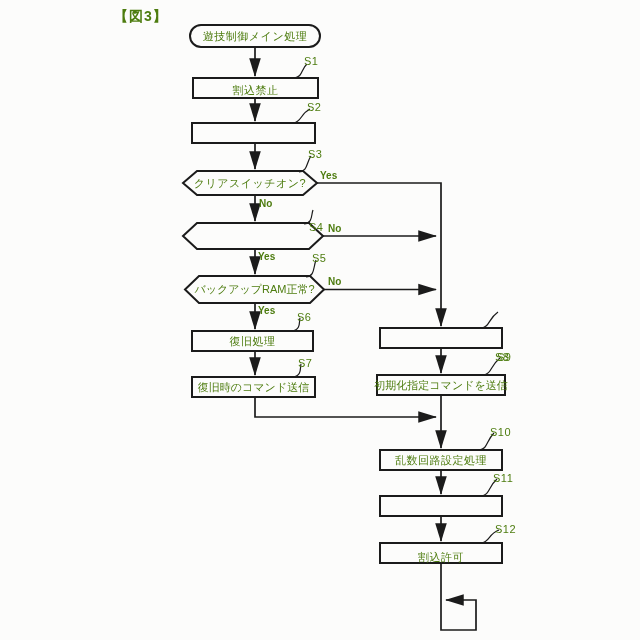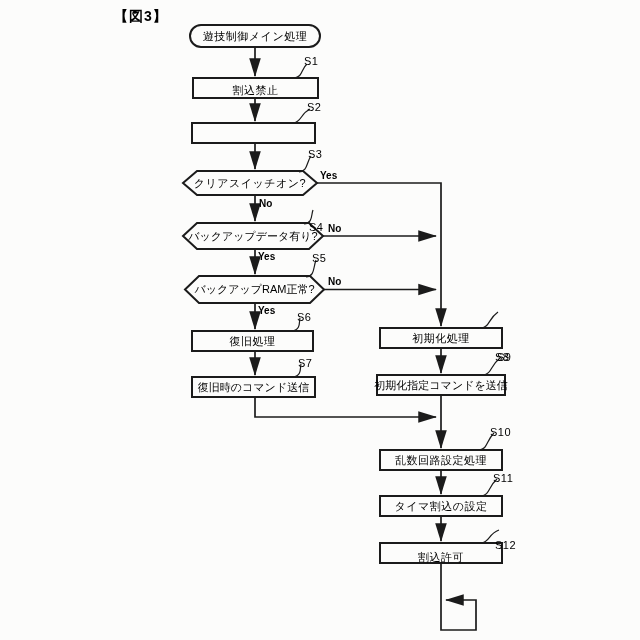--- a/index.html
+++ b/index.html
@@ -2,21 +2,21 @@
 <html><head>
 <meta charset="utf-8">
 <style>
   html,body{margin:0;padding:0;background:#e8e8e8;}
   .page{
     position:relative;width:640px;height:640px;background:#fcfcfb;
     font-family:"Liberation Sans","DejaVu Sans",sans-serif;color:#1b1b1b;
     overflow:hidden;margin:0 auto;
   }
   svg.canvas{position:absolute;left:0;top:0;width:640px;height:640px;}
-  .lbl{position:absolute;color:#000000;}
+  .lbl{position:absolute;color:#4d7c0f;}
   .fig-title{font-size:14px;font-weight:700;letter-spacing:1px;}
   .node-label{
     display:flex;align-items:center;justify-content:center;
     font-size:11px;font-weight:400;letter-spacing:.5px;white-space:nowrap;
   }
   .node-label.tight{letter-spacing:0;}
   .step-label{font-size:11px;font-weight:400;letter-spacing:.5px;}
   .branch-label{font-size:10px;font-weight:600;}
 </style>
 </head>
@@ -84,42 +84,39 @@
       <path d="M481,543 C490,542 488,534 499,530"></path>
     </g>
   </svg>
 
   <div class="lbl fig-title" style="left:114px;top:8px;">【図3】</div>
 
   <div class="lbl node-label" style="left:190px;top:25px;width:130px;height:22px;">遊技制御メイン処理</div>
 
   <div class="lbl node-label" style="left:193px;top:78px;width:125px;height:24px;">割込禁止</div>
   <div class="lbl node-label" style="left:183px;top:171px;width:134px;height:24px;">クリアスイッチオン?</div>
-  <div class="lbl node-label tight" style="left:183px;top:223px;width:140px;height:26px;">バックアップデータ有り?</div>
   <div class="lbl node-label" style="left:192px;top:331px;width:121px;height:20px;">復旧処理</div>
   <div class="lbl node-label tight" style="left:185px;top:276px;width:139px;height:27px;">バックアップRAM正常?</div>
   <div class="lbl node-label tight" style="left:192px;top:377px;width:123px;height:20px;">復旧時のコマンド送信</div>
-  <div class="lbl node-label" style="left:380px;top:328px;width:122px;height:20px;">初期化処理</div>
   <div class="lbl node-label tight" style="left:377px;top:375px;width:128px;height:20px;">初期化指定コマンドを送信</div>
   <div class="lbl node-label" style="left:380px;top:450px;width:122px;height:20px;">乱数回路設定処理</div>
-  <div class="lbl node-label" style="left:380px;top:496px;width:122px;height:20px;">タイマ割込の設定</div>
   <div class="lbl node-label" style="left:380px;top:543px;width:122px;height:28px;">割込許可</div>
 
   <div class="lbl step-label" style="left:304px;top:55px;">S1</div>
   <div class="lbl step-label" style="left:307px;top:101px;">S2</div>
   <div class="lbl step-label" style="left:308px;top:148px;">S3</div>
   <div class="lbl step-label" style="left:309px;top:202px;margin-top:19px;">S4</div>
   <div class="lbl step-label" style="left:312px;top:252px;">S5</div>
   <div class="lbl step-label" style="left:297px;top:311px;">S6</div>
   <div class="lbl step-label" style="left:298px;top:357px;">S7</div>
   <div class="lbl step-label" style="left:495px;top:305px;margin-top:46px;">S8</div>
   <div class="lbl step-label" style="left:497px;top:351px;">S9</div>
   <div class="lbl step-label" style="left:490px;top:426px;">S10</div>
   <div class="lbl step-label" style="left:493px;top:472px;">S11</div>
-  <div class="lbl step-label" style="left:495px;top:523px;margin-top:16px;">S12</div>
+  <div class="lbl step-label" style="left:495px;top:523px;">S12</div>
 
   <div class="lbl branch-label" style="left:320px;top:170px;">Yes</div>
   <div class="lbl branch-label" style="left:259px;top:198px;">No</div>
   <div class="lbl branch-label" style="left:328px;top:223px;">No</div>
   <div class="lbl branch-label" style="left:258px;top:251px;">Yes</div>
   <div class="lbl branch-label" style="left:328px;top:276px;">No</div>
   <div class="lbl branch-label" style="left:258px;top:305px;">Yes</div>
 
 </div>
 

